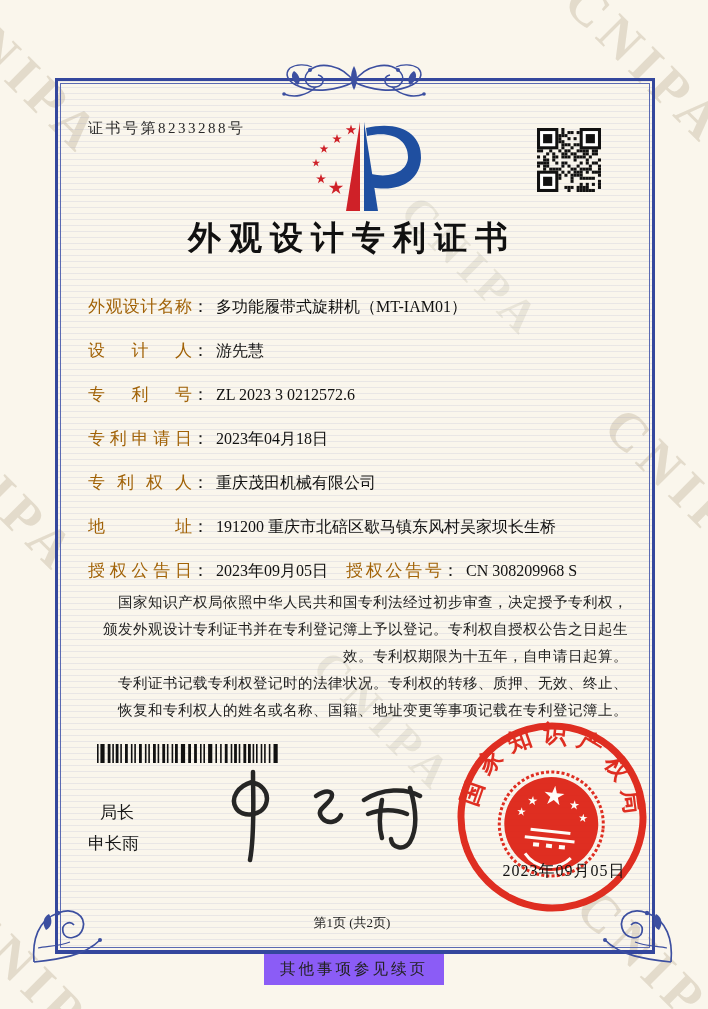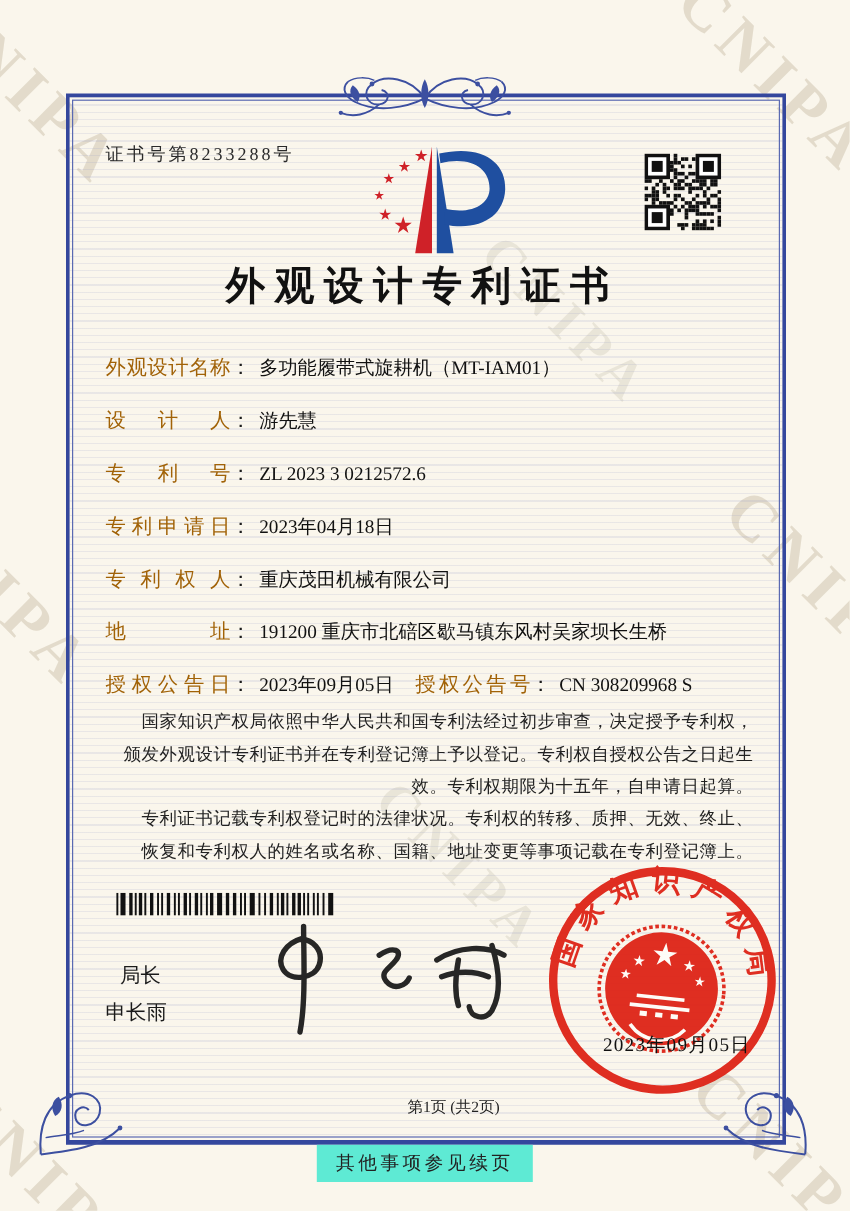--- a/index.html
+++ b/index.html
@@ -43,22 +43,22 @@
   
   .officer-title{left:100px;top:801px;font-size:17px;font-family:"Liberation Sans",sans-serif;color:#1a1a1a;}
   .officer-name{left:88px;top:832px;font-size:17px;font-family:"Liberation Sans",sans-serif;color:#1a1a1a;}
   .sig{left:196px;top:766px;z-index:2;}
   
   .seal{left:453px;top:718px;width:198px;height:198px;z-index:3;opacity:.95;
         transform:rotate(6deg);}
   .seal-date{left:478px;top:861px;width:172px;text-align:center;font-size:16px;
              color:#111;z-index:4;letter-spacing:1px;}
   
-  .pageinfo{left:55px;top:914px;width:594px;text-align:center;font-size:13px;color:#222;z-index:2;padding-left:26px;}
-  .note{left:50%;top:954px;transform:translateX(-50%);background:#5eead4;
+  .pageinfo{left:55px;top:914px;width:594px;text-align:center;font-size:13px;color:#222;z-index:2;}
+  .note{left:50%;top:954px;transform:translateX(-50%);background:#8b5cf6;
         padding:5px 16px;font-size:15.5px;letter-spacing:3px;color:#222;z-index:3;}
   .orn{z-index:2;}
 </style>
 </head>
 <body>
 
 <div class="wm" style="left:-28px;top:-20px;">CNIPA</div>
 <div class="wm" style="left:596px;top:-30px;">CNIPA</div>
 <div class="wm light" style="left:428px;top:185px;font-size:46px;">CNIPA</div>
 <div class="wm" style="left:636px;top:395px;">CNIPA</div>

